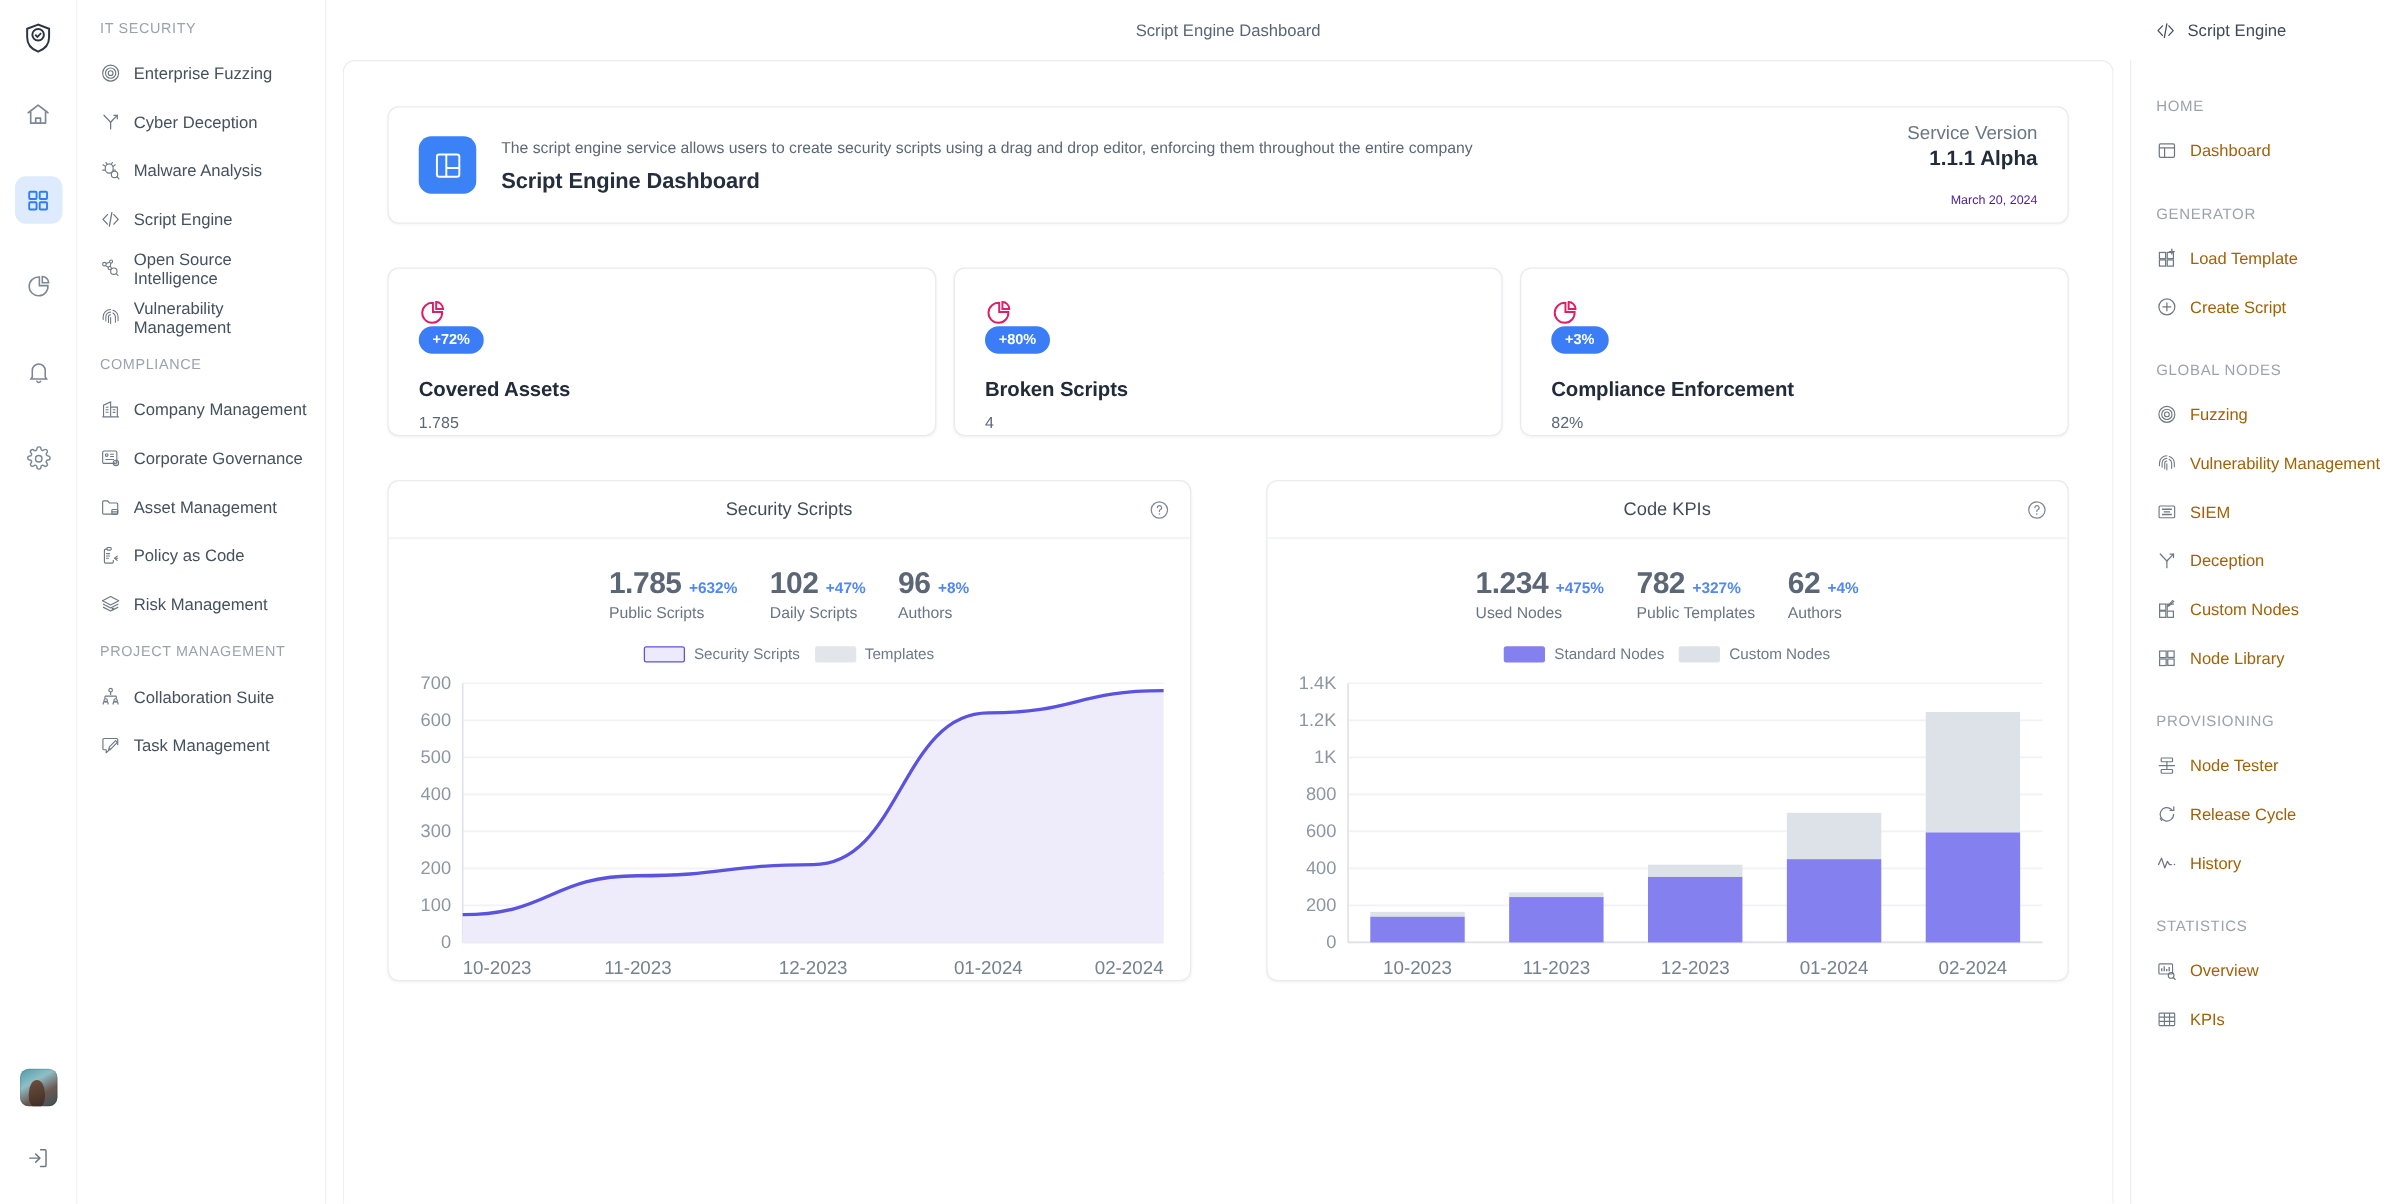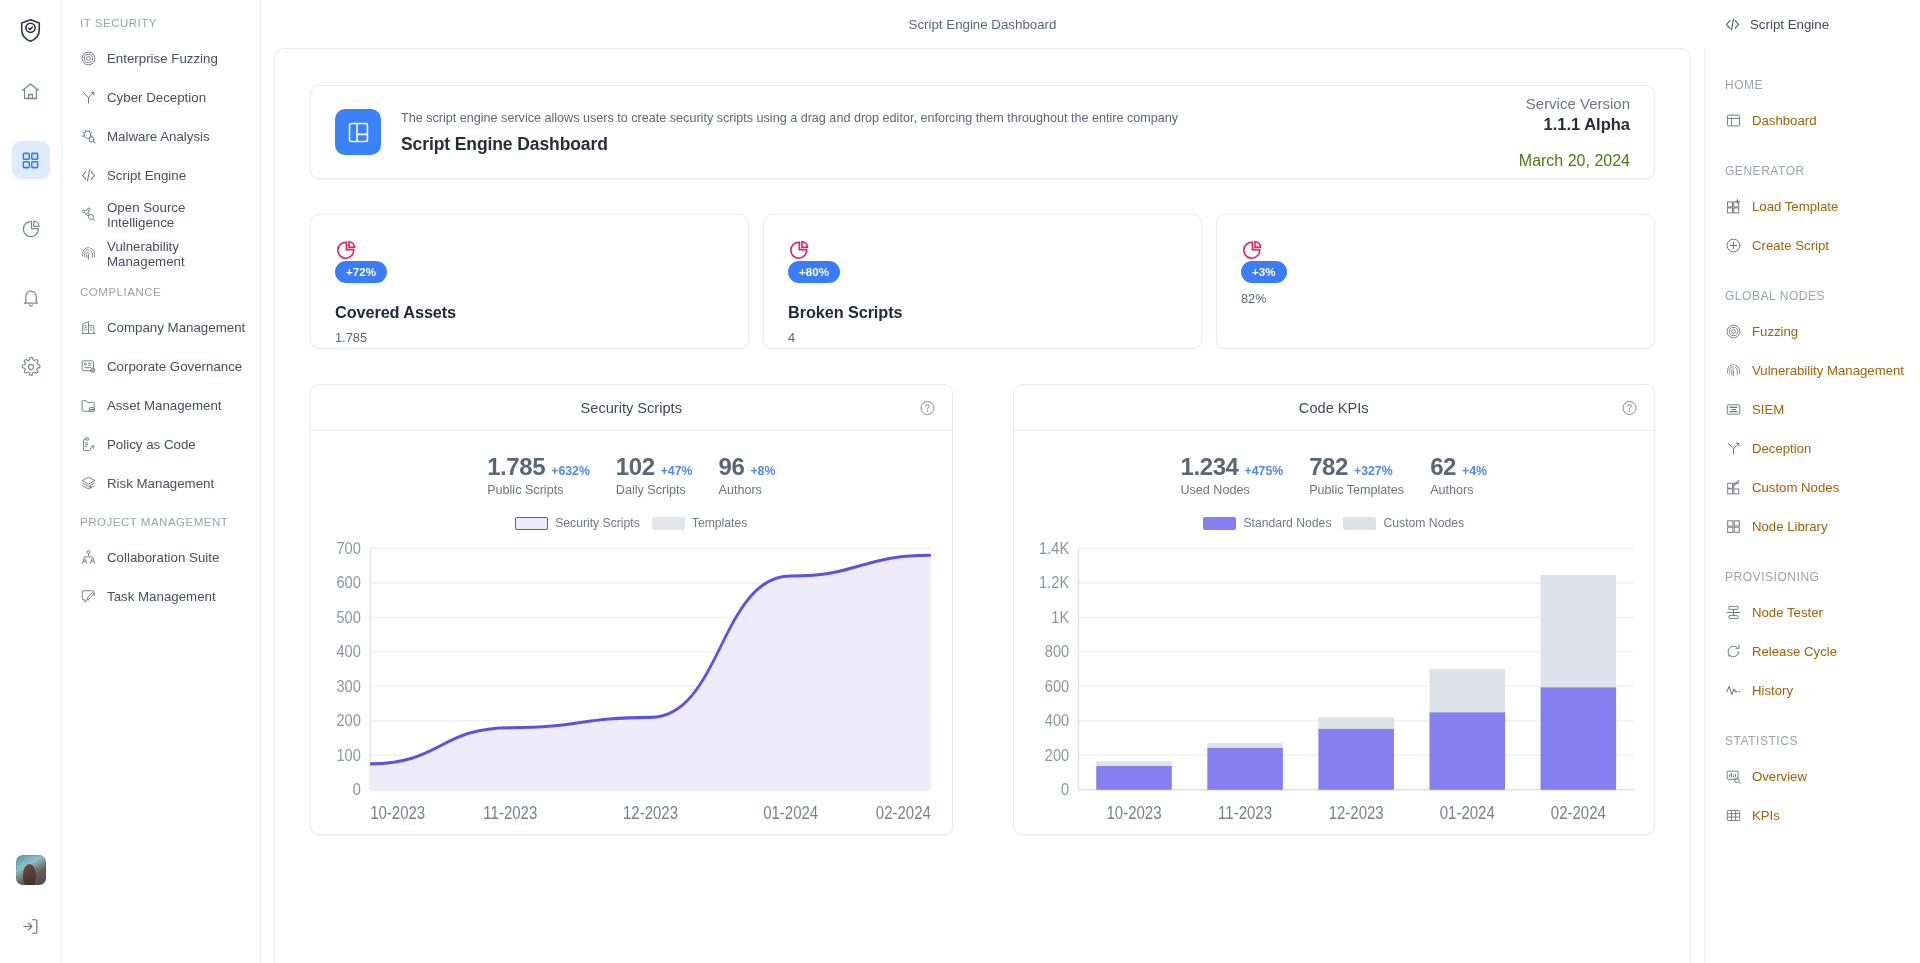--- a/index.html
+++ b/index.html
@@ -83,21 +83,21 @@
   .hero-icon {
     width: 46px; height: 46px; flex: 0 0 46px; border-radius: 10px;
     background: #3b82f6; display: flex; align-items: center; justify-content: center;
   }
   .hero-text { flex: 1 1 auto; }
   .hero-sub { font-size: 12.6px; color: #5d6876; line-height: 1.5; }
   .hero-title { font-size: 17.5px; font-weight: bold; color: #242e3d; margin-top: 6px; letter-spacing: -.1px; }
   .hero-ver { text-align: right; flex: 0 0 auto; }
   .hero-ver-label { font-size: 15px; color: #6b7684; }
   .hero-ver-value { font-size: 16.5px; font-weight: bold; color: #222c3a; margin-top: 3px; }
-  .hero-ver-date { font-size: 16px; color: #4d7c0f; margin-top: 18px; }
+  .hero-ver-date { font-size: 10px; color: #4c1d95; margin-top: 18px; }
 
   
   .kpi-row { display: flex; gap: 14px; margin-top: 35px; }
   .kpi-card {
     flex: 1 1 0; border: 1px solid #e9ebef; border-radius: 9px; background: #fff;
     box-shadow: 0 1px 2px rgba(22,30,45,.04);
     padding: 24px 22px 24px 24px; height: 135px; position: relative;
   }
   .kpi-top { display: flex; align-items: flex-start; justify-content: space-between; flex-direction: column; }
   .kpi-ico { color: #e01e68; }
@@ -106,21 +106,21 @@
     border-radius: 11px; padding: 4px 11px; line-height: 1.25;
   }
   .kpi-name { font-size: 16.3px; font-weight: bold; color: #212b3a; margin-top: 20px; letter-spacing:-.1px;}
   .kpi-value { font-size: 12.8px; color: #5c6775; margin-top: 8px; }
 
   
   .chart-row { display: flex; gap: 60px; margin-top: 35px; }
   .chart-card {
     flex: 1 1 0; border: 1px solid #e9ebef; border-radius: 9px; background: #fff;
     box-shadow: 0 1px 2px rgba(22,30,45,.04); overflow: hidden;
-    height: 451px; display: flex; flex-direction: column;
+    height: 401px; display: flex; flex-direction: column;
   }
   .chart-head {
     height: 46px; flex: 0 0 46px; border-bottom: 1px solid #eef0f3;
     display: flex; align-items: center; justify-content: center; position: relative;
   }
   .chart-title { font-size: 14.6px; color: #404b5a; }
   .chart-help { position: absolute; right: 16px; top: 50%; transform: translateY(-50%); color: #7d8794; cursor: pointer; display:flex; }
   .chart-stats { display: flex; justify-content: center; gap: 26px; margin-top: 22px; }
   .stat { text-align: left; }
   .stat-top { display: flex; align-items: baseline; gap: 6px; }
@@ -430,20 +430,21 @@
         <div class="kpi-card">
           <div class="kpi-top">
             <span class="kpi-ico">
               <svg width="22" height="22" viewBox="0 0 24 24" fill="none" stroke="currentColor" stroke-width="1.7">
                   <path d="M12.4 3.6a8.7 8.7 0 1 0 8 8h-8z"></path>
                   <path d="M15.2 2.9v6h6a6.1 6.1 0 0 0-6-6z"></path>
                 </svg>
             </span>
             <span class="kpi-badge">+3%</span>
           </div>
+          <div class="kpi-name">Compliance Enforcement</div>
           <div class="kpi-value">82%</div>
         </div>
       </div>
 
       <div class="chart-row">
 
         <div class="chart-card">
           <div class="chart-head">
             <span class="chart-title">Security Scripts</span>
             <span class="chart-help">

